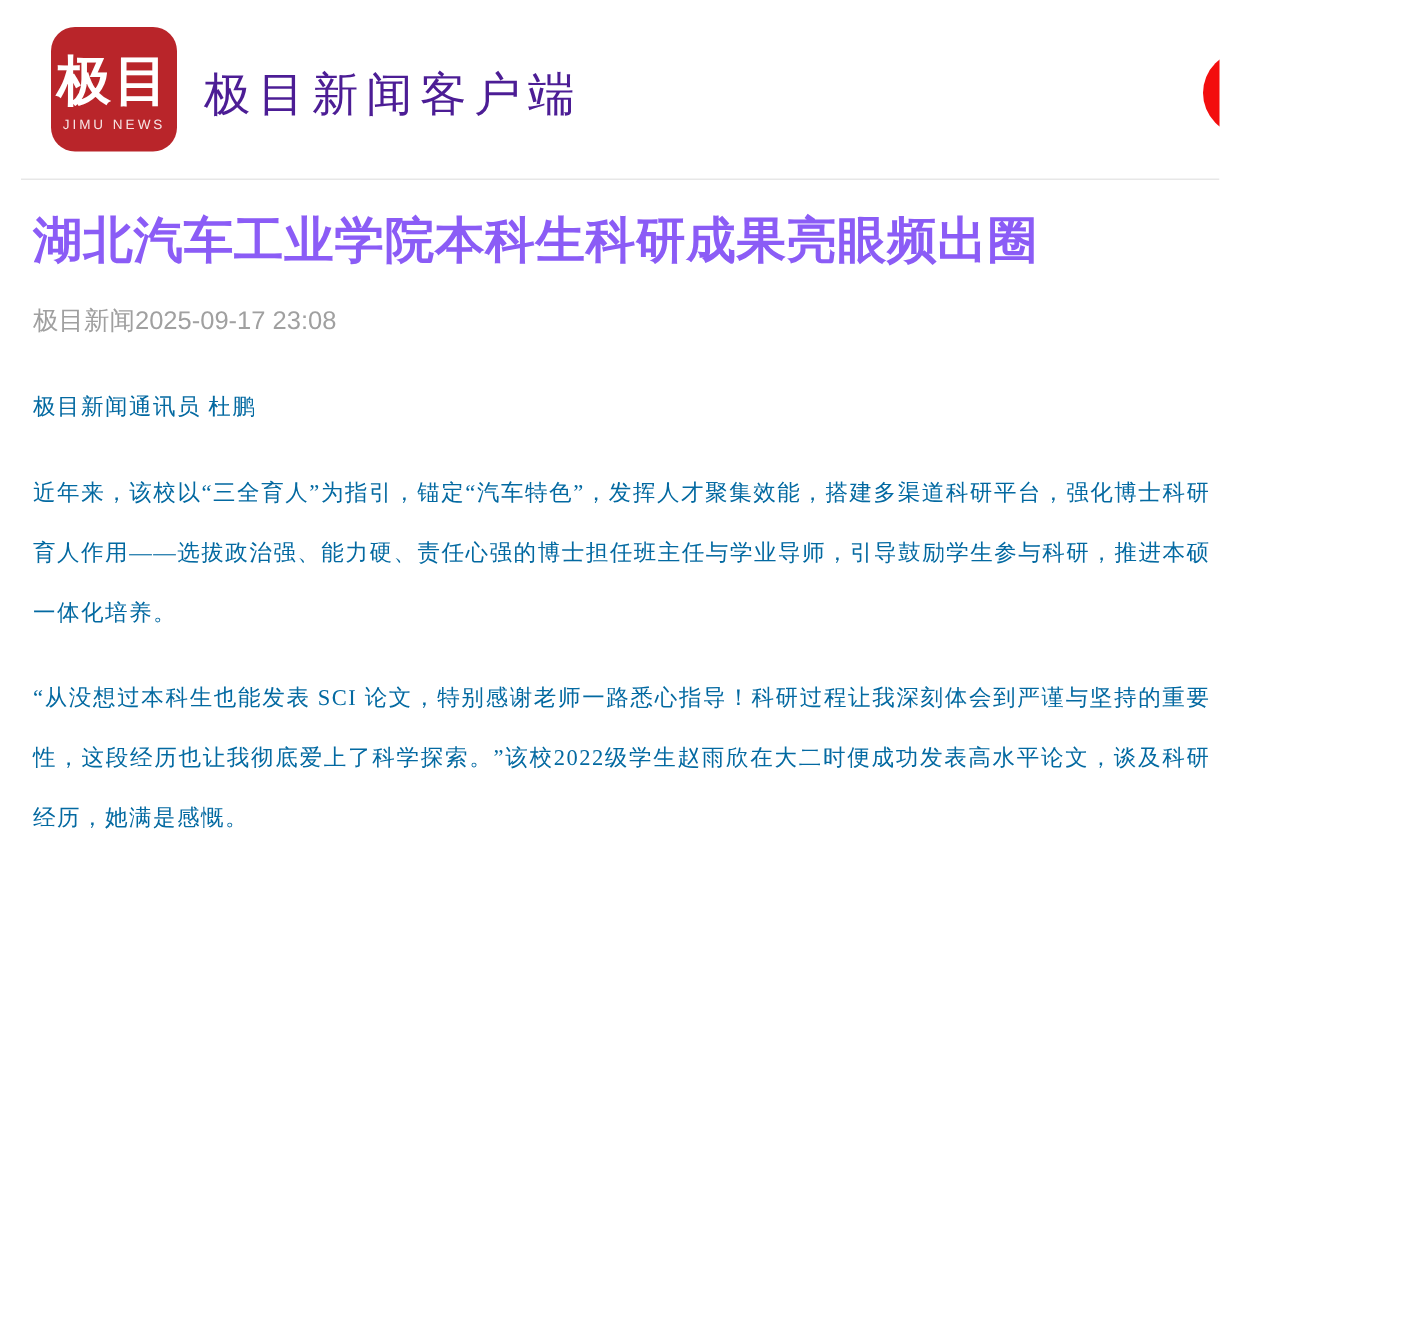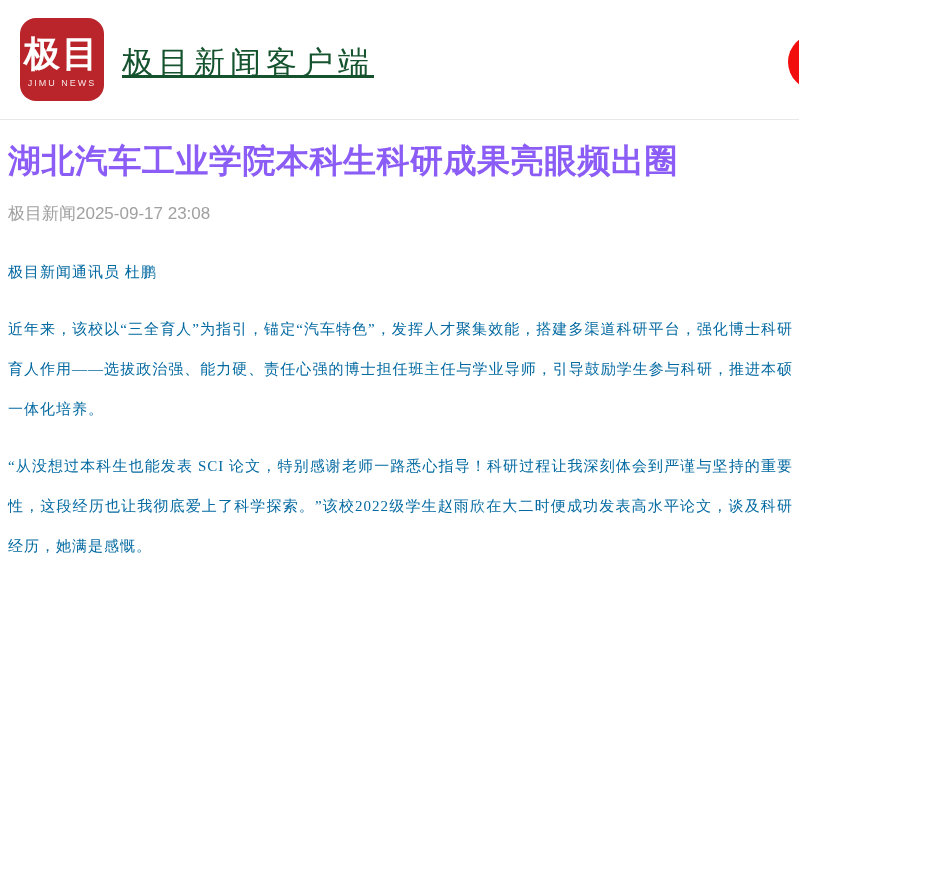--- a/index.html
+++ b/index.html
@@ -7,20 +7,21 @@
     padding: 0;
     background: #ffffff;
     width: 951px;
     font-family: "Liberation Serif", "DejaVu Serif", serif;
   }
   .page {
     width: 799px;
     height: 883px;
     background: #ffffff;
     overflow: hidden;
+    margin-left: 14px;
   }
   
   .header {
     position: relative;
     height: 119px;
     background: #ffffff;
     border-bottom: 1px solid #e7e7e7;
   }
   .logo {
     position: absolute;
@@ -51,23 +52,22 @@
     margin-top: 6px;
     color: rgba(255, 255, 255, 0.88);
     white-space: nowrap;
   }
   .app-title {
     position: absolute;
     left: 122px;
     top: 42px;
     font-size: 31px;
     letter-spacing: 5px;
-    color: #14532d;
+    color: #4c1d95;
     white-space: nowrap;
-    text-decoration: underline;
   }
   .open-btn {
     position: absolute;
     left: 788px;
     top: 34px;
     width: 145px;
     height: 56px;
     border: none;
     border-radius: 28px;
     background: #f30e0e;

